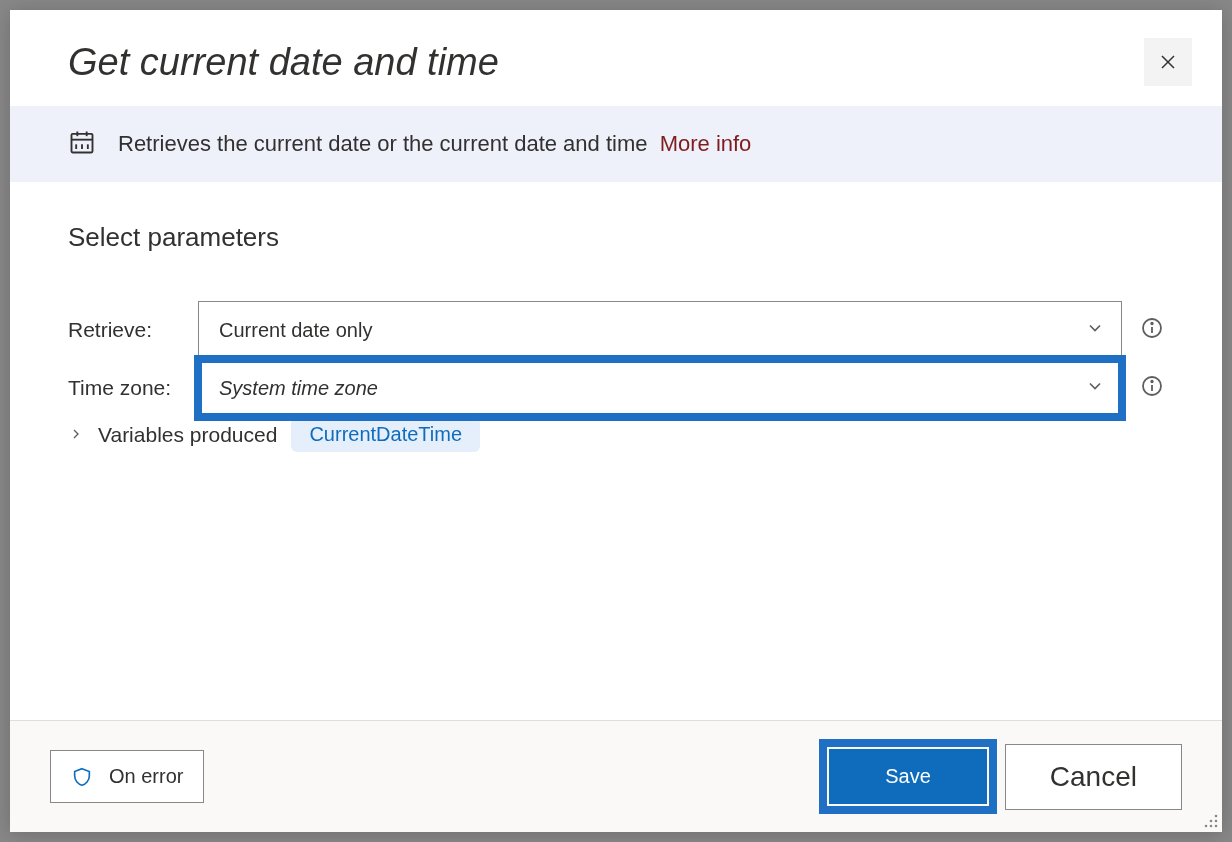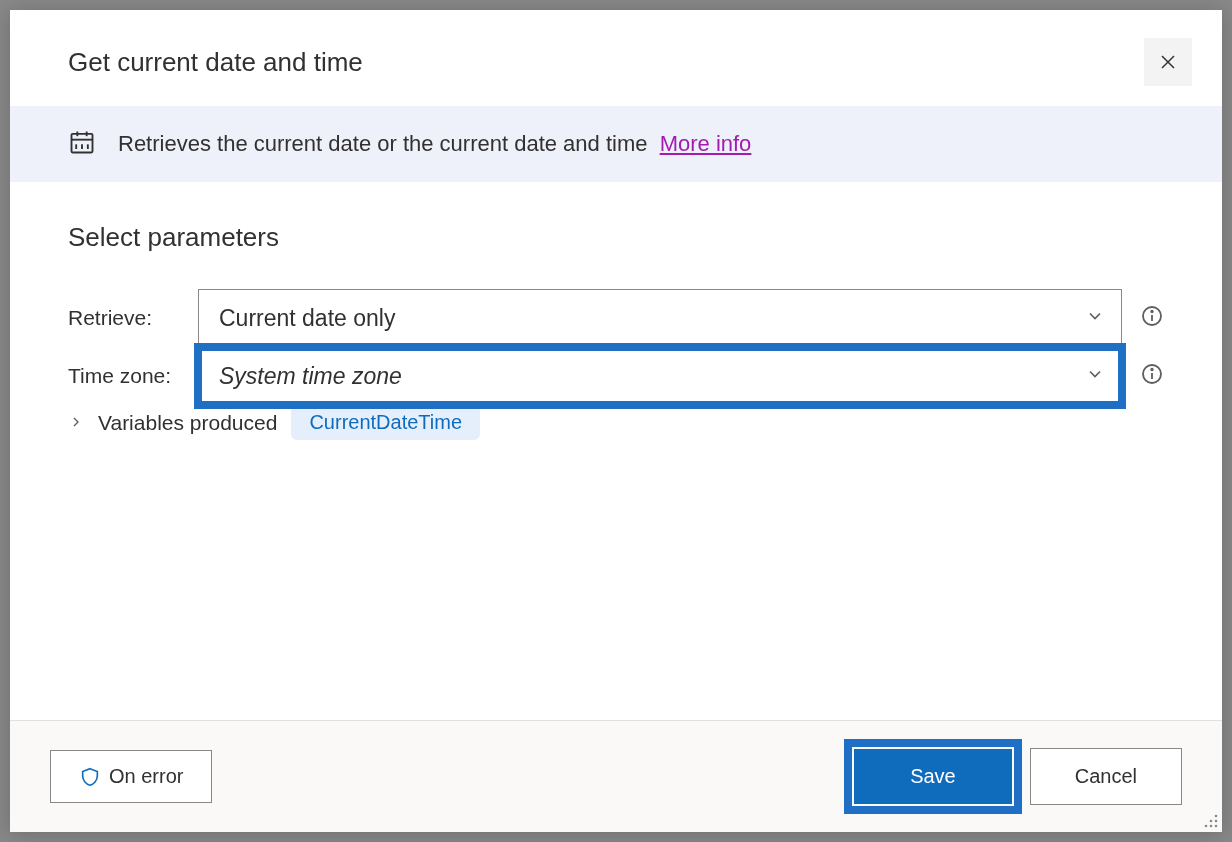--- a/index.html
+++ b/index.html
@@ -21,23 +21,24 @@
     flex-direction: column;
     box-shadow: 0 2px 20px rgba(0,0,0,0.2);
   }
   .dialog-header {
     display: flex;
     align-items: center;
     justify-content: space-between;
     padding: 28px 40px 20px 58px;
   }
   .dialog-title {
-    font-size: 26px;
+    font-size: 38px;
     font-weight: 400;
     color: #323130;
+    font-style: italic;
   }
   .close-btn {
     width: 48px;
     height: 48px;
     background: #f3f3f3;
     display: flex;
     align-items: center;
     justify-content: center;
     cursor: pointer;
     color: #323130;
@@ -53,55 +54,54 @@
   }
   .info-bar .cal-icon {
     color: #323130;
     flex-shrink: 0;
   }
   .info-text {
     font-size: 22px;
     color: #323130;
   }
   .info-link {
-    color: #a21caf;
-    text-decoration: underline;
+    color: #7f1d1d;
     cursor: pointer;
     margin-left: 6px;
     margin-top: 44px;
   }
   .body-section {
     padding: 40px 58px 20px 58px;
     flex: 1;
   }
   .section-title {
     font-size: 26px;
     font-weight: 400;
     color: #323130;
-    margin-bottom: 36px;
+    margin-bottom: 48px;
   }
   .param-row {
     display: flex;
     align-items: center;
   }
   .param-label {
     width: 130px;
     font-size: 21px;
     color: #323130;
     flex-shrink: 0;
   }
   .param-select {
     flex: 1;
     height: 58px;
     border: 1px solid #8a8886;
     display: flex;
     align-items: center;
     justify-content: space-between;
     padding: 0 16px 0 20px;
-    font-size: 23px;
+    font-size: 20px;
     color: #323130;
     background: #fff;
     cursor: pointer;
     position: relative;
   }
   .param-select-highlighted {
     outline: 8px solid #1f6fc4;
     outline-offset: -4px;
     font-style: italic;
   }
@@ -130,24 +130,24 @@
     border-top: 1px solid #e1dfdd;
     background: #faf9f8;
     display: flex;
     align-items: center;
     justify-content: space-between;
     padding: 22px 40px;
   }
   .on-error-btn {
     display: flex;
     align-items: center;
-    gap: 8px;
+    gap: 16px;
     border: 1px solid #8a8886;
     background: #fff;
-    padding: 14px 28px;
+    padding: 14px 20px;
     font-size: 20px;
     color: #323130;
     cursor: pointer;
   }
   .on-error-btn svg { color: #0f6cbd; }
   .footer-right {
     display: flex;
     gap: 12px;
     align-items: center;
   }
@@ -164,21 +164,21 @@
     padding: 16px 56px;
     font-size: 20px;
     cursor: pointer;
     font-weight: 400;
   }
   .cancel-btn {
     background: #fff;
     color: #323130;
     border: 1px solid #8a8886;
     padding: 16px 44px;
-    font-size: 20px;
+    font-size: 28px;
     cursor: pointer;
   }
   .resize-grip {
     position: absolute;
     right: 2px;
     bottom: 2px;
     width: 18px;
     height: 18px;
     color: #8a8886;
   }

